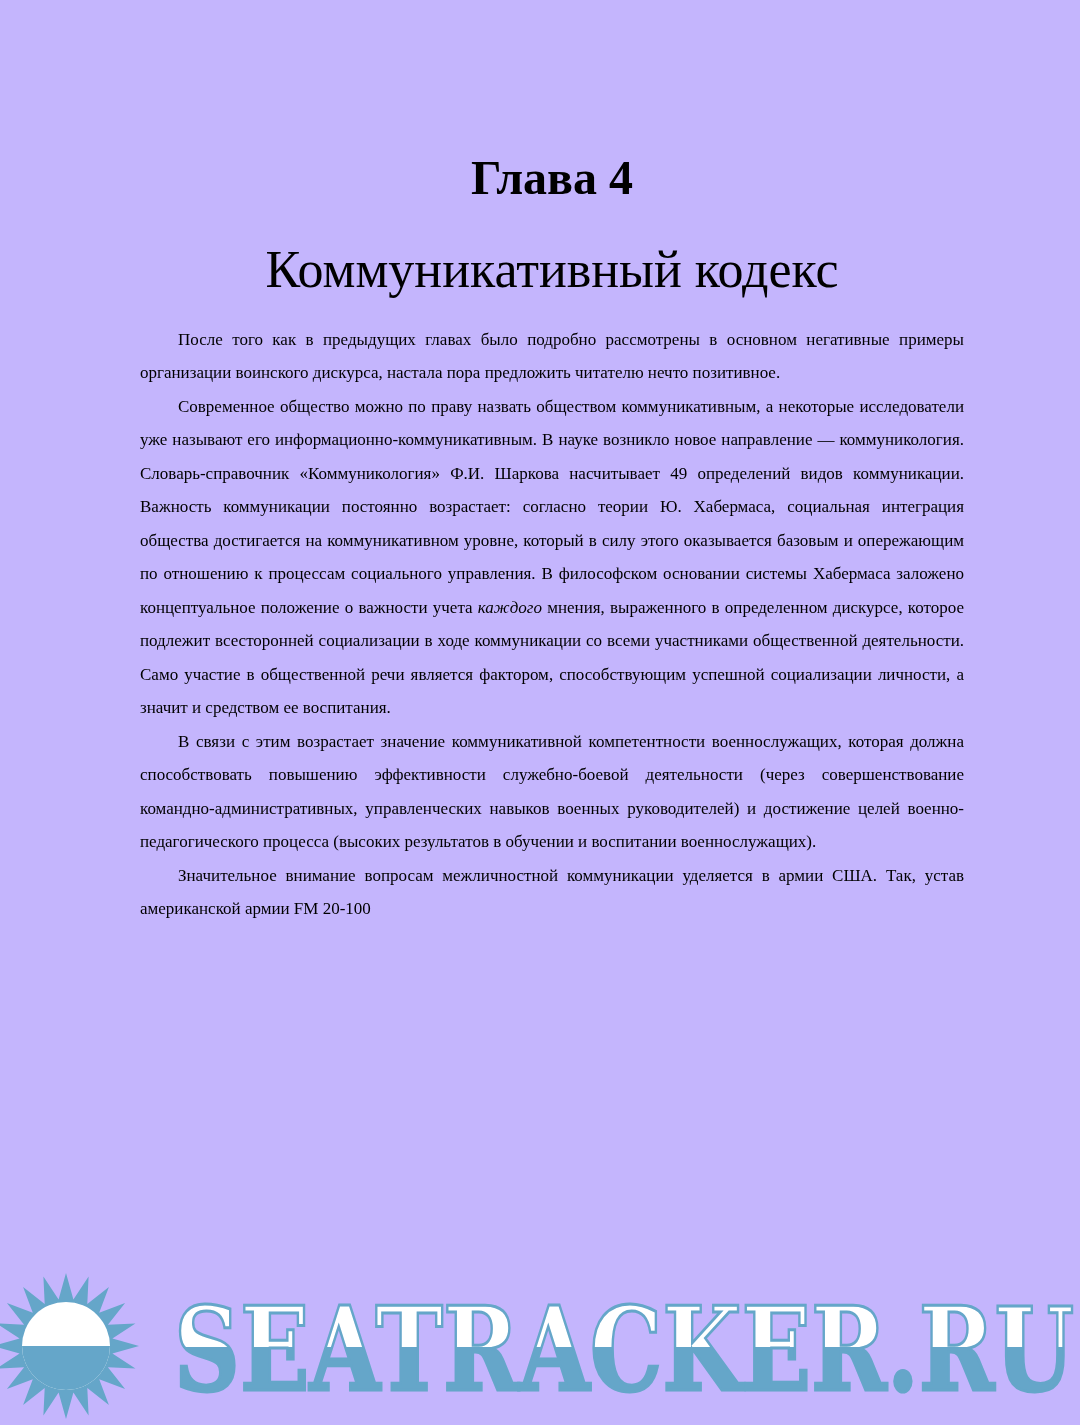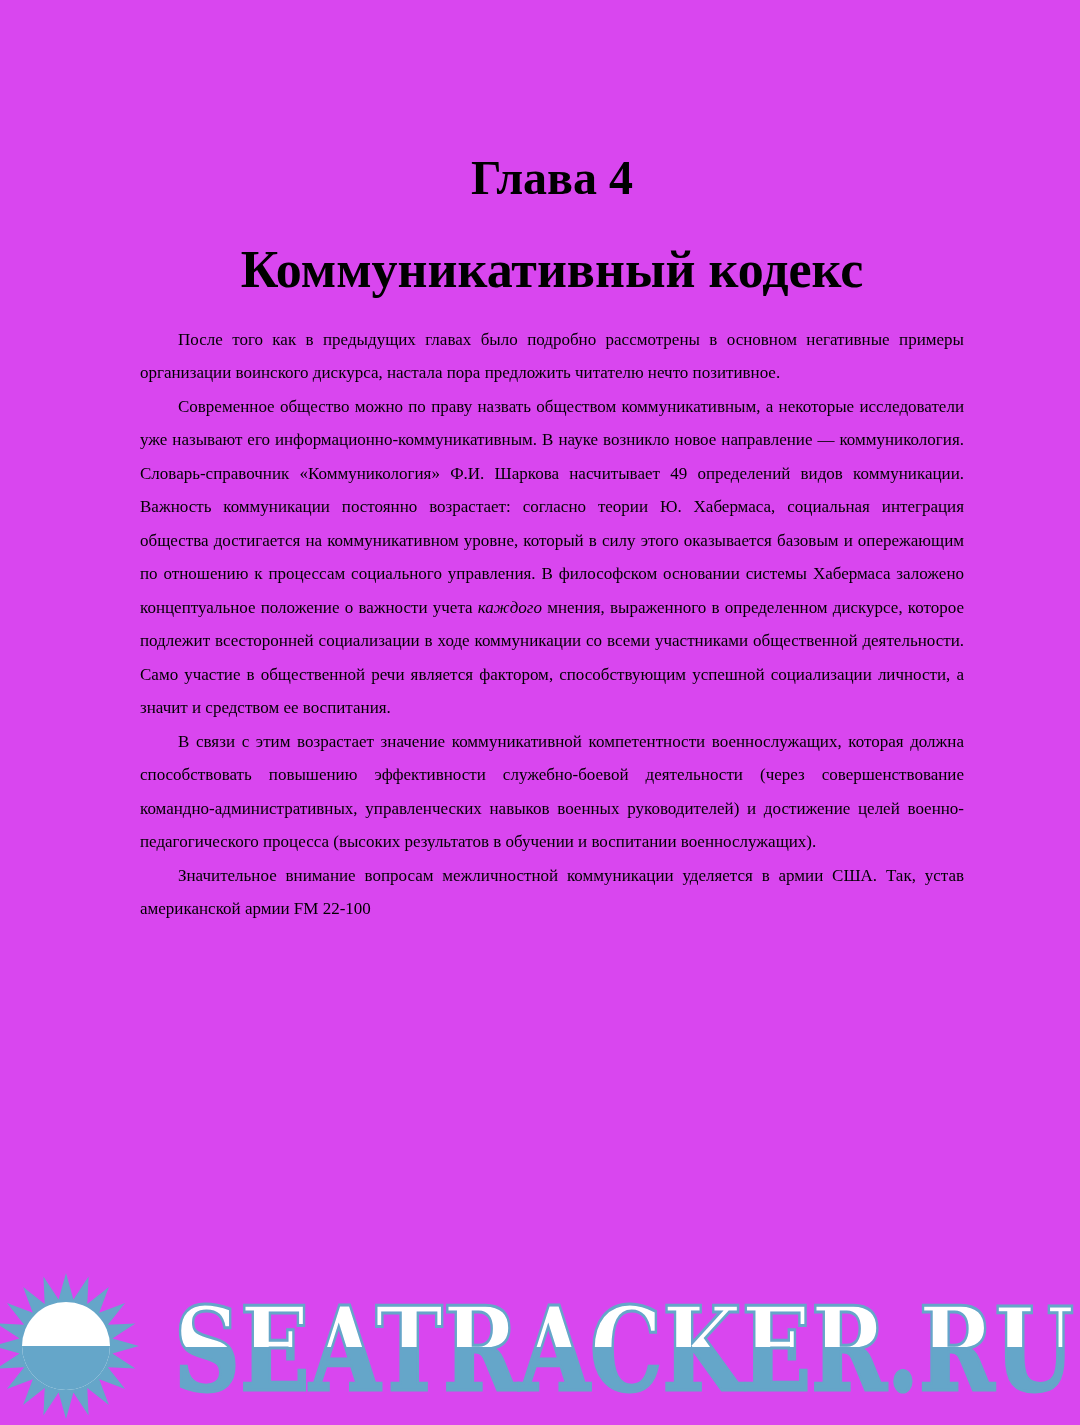--- a/index.html
+++ b/index.html
@@ -1,30 +1,30 @@
 <!DOCTYPE html>
 <html lang="ru" style="--wm-color: #65a6c9;"><head>
 <meta charset="utf-8">
 <style>
   html,body{margin:0;padding:0;background:#ffffff;}
   .page{
     position:relative;
     width:1080px;height:1425px;
-    background:#d946ef;
+    background:#c4b5fd;
     overflow:hidden;
     font-family:"Liberation Serif", serif;
     color:#000;
   }
   .content{padding:149px 116px 0 140px;}
   .chapter{
     font-size:48px;font-weight:bold;
     text-align:center;margin:0 0 24px 0;line-height:1.2;
   }
   .title{
-    font-size:52px;font-weight:bold;
+    font-size:52px;font-weight:normal;
     text-align:center;margin:0 0 14px 0;line-height:1.5;
   }
   .bodytext p{
     font-size:17px;line-height:33.5px;
     margin:0;text-align:justify;text-align-last:left;
     text-indent:38px;
   }
   .bodytext em{}
   .watermark{
     position:absolute;left:0;top:1256px;width:1080px;height:169px;
@@ -50,21 +50,21 @@
 
     <h2 class="title"><span>Коммуникативный кодекс</span><br></h2>
 
     <div class="bodytext">
       <p><span>После того как в предыдущих главах было подробно рассмотрены в основном негативные примеры организации воинского дискурса, настала пора предложить читателю нечто позитивное.</span></p>
 
       <p><span>Современное общество можно по праву назвать обществом коммуникативным, а некоторые исследователи уже называют его информационно-коммуникативным. В науке возникло новое направление — коммуникология. Словарь-справочник «Коммуникология» Ф.И. Шаркова насчитывает 49 определений видов коммуникации. Важность коммуникации постоянно возрастает: согласно теории Ю. Хабермаса, социальная интеграция общества достигается на коммуникативном уровне, который в силу этого оказывается базовым и опережающим по отношению к процессам социального управления. В философском основании системы Хабермаса заложено концептуальное положение о важности учета </span><em>каждого</em><span> мнения, выраженного в определенном дискурсе, которое подлежит всесторонней социализации в ходе коммуникации со всеми участниками общественной деятельности. Само участие в общественной речи является фактором, способствующим успешной социализации личности, а значит и средством ее воспитания.</span></p>
 
       <p><span>В связи с этим возрастает значение коммуникативной компетентности военнослужащих, которая должна способствовать повышению эффективности служебно-боевой деятельности (через совершенствование командно-административных, управленческих навыков военных руководителей) и достижение целей военно-педагогического процесса (высоких результатов в обучении и воспитании военнослужащих).</span></p>
 
-      <p><span>Значительное внимание вопросам межличностной коммуникации уделяется в армии США. Так, устав американской армии FM 22-100</span></p>
+      <p><span>Значительное внимание вопросам межличностной коммуникации уделяется в армии США. Так, устав американской армии FM 20-100</span></p>
     </div>
   </div>
 
   <svg class="watermark" viewBox="0 1256 1080 169" xmlns="http://www.w3.org/2000/svg" aria-hidden="true">
     <defs>
       <linearGradient id="wm-grad" gradientUnits="userSpaceOnUse" x1="0" y1="1303" x2="0" y2="1390">
         <stop offset="0" class="wm-stop-white"></stop>
         <stop offset="0.5" class="wm-stop-white"></stop>
         <stop offset="0.5" class="wm-stop-blue"></stop>
         <stop offset="1" class="wm-stop-blue"></stop>

